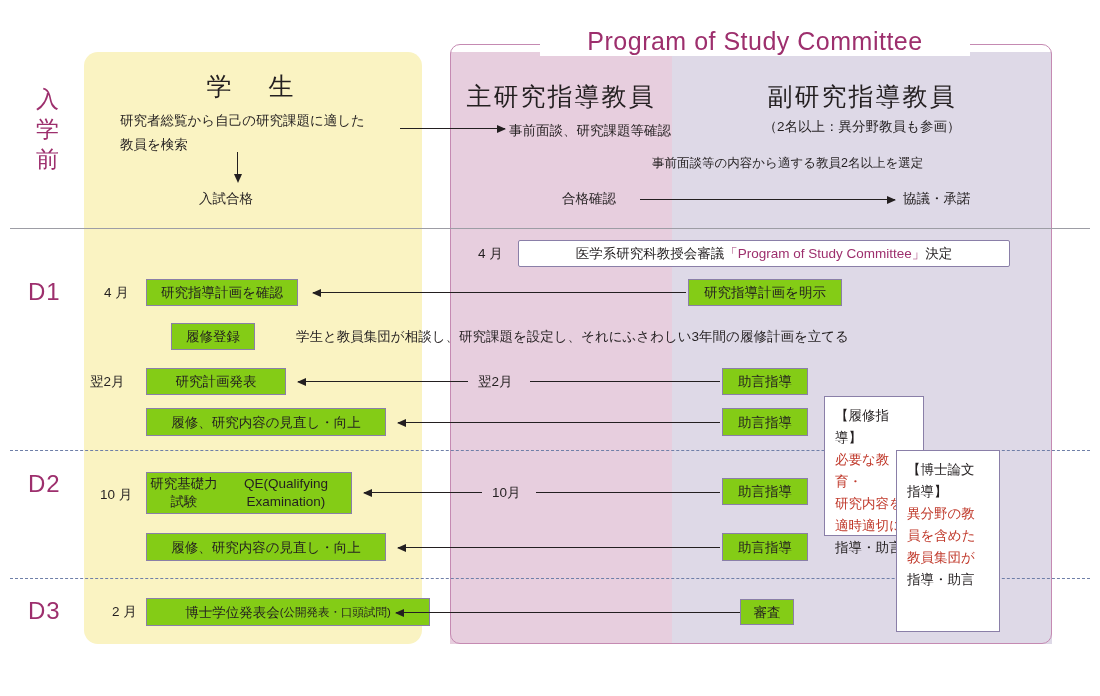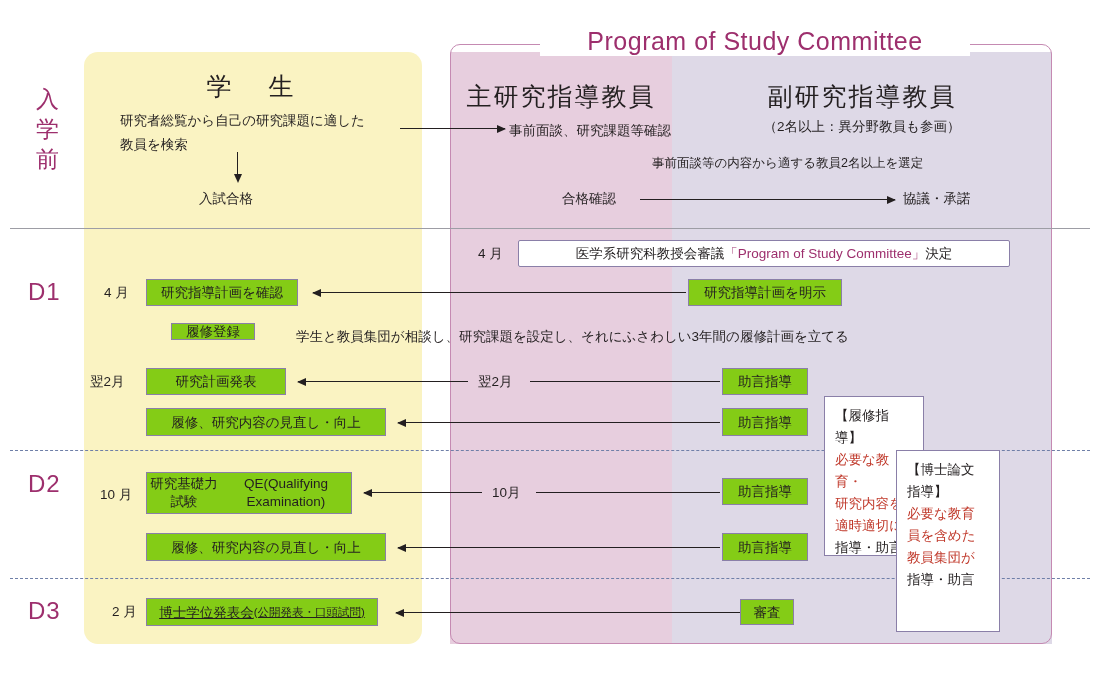--- a/index.html
+++ b/index.html
@@ -200,21 +200,21 @@
     box-sizing: border-box;
     border: 1px solid #8a7fa8;
     background: #ffffff;
     font-size: 13.5px;
     line-height: 22px;
     color: #231f20;
     padding: 8px 9px 8px 10px;
     text-align: left;
   }
   .panel .accent { color: #c0392b; }
-  .panel-risyu { left: 824px; top: 396px; width: 100px; height: 160px; }
+  .panel-risyu { left: 824px; top: 396px; width: 100px; height: 140px; }
   .panel-hakase { left: 896px; top: 450px; width: 104px; height: 182px; }
   .psc-decision-box {
     position: absolute;
     left: 518px;
     top: 240px;
     width: 492px;
     height: 27px;
     box-sizing: border-box;
     border: 1px solid #8a7fa8;
     background: #ffffff;
@@ -276,21 +276,21 @@
     <span>医学系研究科教授会審議</span>
       <span class="pink">「Program of Study Committee」</span>
       <span>決定</span>
   </div>
 
   <div class="txt" style="left:104px; top:282px;">4 月</div>
   <div class="box" style="left:146px; top:279px; width:152px; height:27px;">研究指導計画を確認</div>
   <div class="hline arrow-left" style="left:313px; top:292px; width:373px;"></div>
   <div class="box" style="left:688px; top:279px; width:154px; height:27px;">研究指導計画を明示</div>
 
-  <div class="box" style="left:171px; top:323px; width:84px; height:17px;">履修登録</div>
+  <div class="box" style="left:171px; top:323px; width:84px; height:27px;">履修登録</div>
   <div class="txt" style="left:296px; top:326px;">学生と教員集団が相談し、研究課題を設定し、それにふさわしい3年間の履修計画を立てる</div>
 
   <div class="txt" style="left:90px; top:371px;">翌2月</div>
   <div class="box" style="left:146px; top:368px; width:140px; height:27px;">研究計画発表</div>
   <div class="hline arrow-left" style="left:298px; top:381px; width:170px;"></div>
   <div class="txt" style="left:478px; top:371px;">翌2月</div>
   <div class="hline" style="left:530px; top:381px; width:190px;"></div>
   <div class="box" style="left:722px; top:368px; width:86px; height:27px;">助言指導</div>
 
   <div class="box" style="left:146px; top:408px; width:240px; height:28px;">履修、研究内容の見直し・向上</div>
@@ -305,37 +305,37 @@
   <div class="hline arrow-left" style="left:364px; top:492px; width:118px;"></div>
   <div class="txt" style="left:492px; top:482px;">10月</div>
   <div class="hline" style="left:536px; top:492px; width:184px;"></div>
   <div class="box" style="left:722px; top:478px; width:86px; height:27px;">助言指導</div>
 
   <div class="box" style="left:146px; top:533px; width:240px; height:28px;">履修、研究内容の見直し・向上</div>
   <div class="hline arrow-left" style="left:398px; top:547px; width:322px;"></div>
   <div class="box" style="left:722px; top:533px; width:86px; height:28px;">助言指導</div>
 
   <div class="txt" style="left:112px; top:601px;">2 月</div>
-  <div class="box" style="left:146px; top:598px; width:232px; height:28px;text-decoration:underline;">
+  <div class="box" style="left:146px; top:598px; width:284px; height:28px;">
     <span>博士学位発表会</span>
       <span class="small">(公開発表・口頭試問)</span>
   </div>
   <div class="hline arrow-left" style="left:396px; top:612px; width:344px;"></div>
   <div class="box" style="left:740px; top:599px; width:54px; height:26px;">審査</div>
 
   <div class="panel panel-risyu">
     <div>【履修指導】</div>
     <div class="accent">必要な教育・</div>
     <div class="accent">研究内容を</div>
     <div class="accent">適時適切に</div>
     <div>指導・助言</div>
   </div>
 
   <div class="panel panel-hakase">
     <div>【博士論文</div>
     <div>指導】</div>
-    <div class="accent">必要な教育</div>
+    <div class="accent">異分野の教</div>
     <div class="accent">員を含めた</div>
     <div class="accent">教員集団が</div>
     <div>指導・助言</div>
   </div>
 
 </div>
 
 </body></html>

